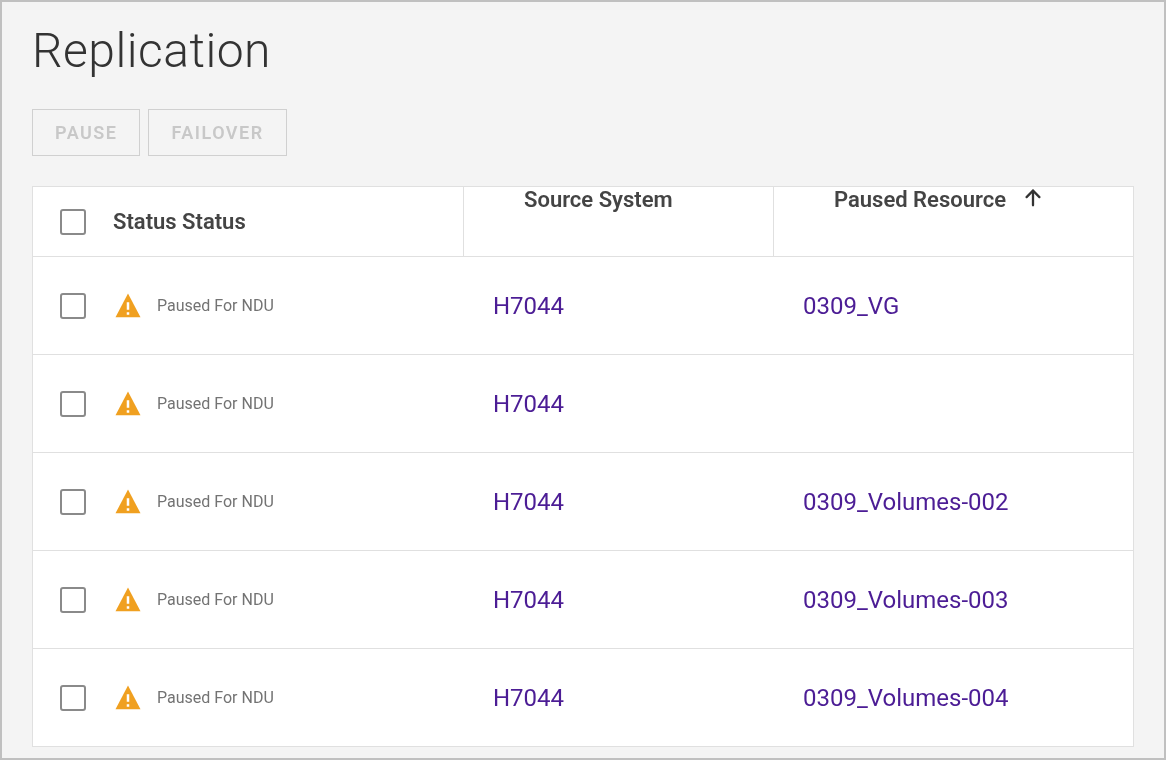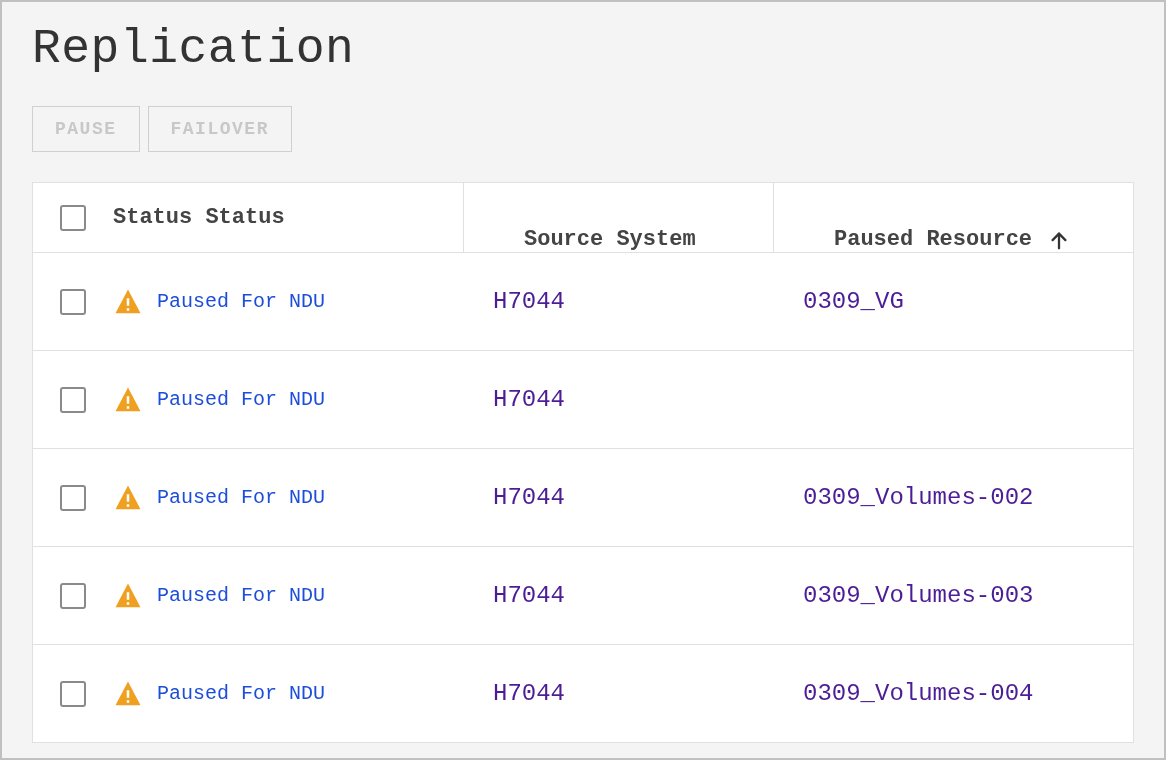--- a/index.html
+++ b/index.html
@@ -11,21 +11,20 @@
       font-family: -apple-system, BlinkMacSystemFont, "Segoe UI", Roboto, "Helvetica Neue", Arial, sans-serif;
       background: #fff;
       width: 1166px;
       height: 760px;
       border: 2px solid #c0c0c0;
     }
     .page {
       background: #f4f4f4;
       padding: 20px 30px 0 30px;
       height: 100%;
-      font-family: Liberation Mono, monospace;
     }
     .page-title {
       font-size: 48px;
       font-weight: 300;
       color: #333;
       letter-spacing: 0.5px;
       margin-bottom: 30px;
     }
     .toolbar {
       display: flex;
@@ -104,38 +103,38 @@
       cursor: pointer;
       background: #fff;
     }
     .warning-icon {
       width: 30px;
       height: 30px;
       flex-shrink: 0;
       margin-right: 14px;
     }
     .status-link {
-      font-size: 20px;
-      color: #1d4ed8;
+      font-size: 16px;
+      color: #737373;
       cursor: pointer;
     }
     .cell-text {
       font-size: 24px;
       color: #4c1d95;
     }
     .sort-arrow {
       width: 22px;
       height: 22px;
       margin-left: 16px;
       display: inline-flex;
       align-items: center;
     }
     .header-inner {
       display: flex;
-      align-items: flex-end;
+      align-items: flex-start;
       height: 100%;
       width: 100%;
       padding-left: 30px;
     }
   </style>
 </head>
 <body>
 
 <div class="page">
   <h1 class="page-title">Replication</h1>

